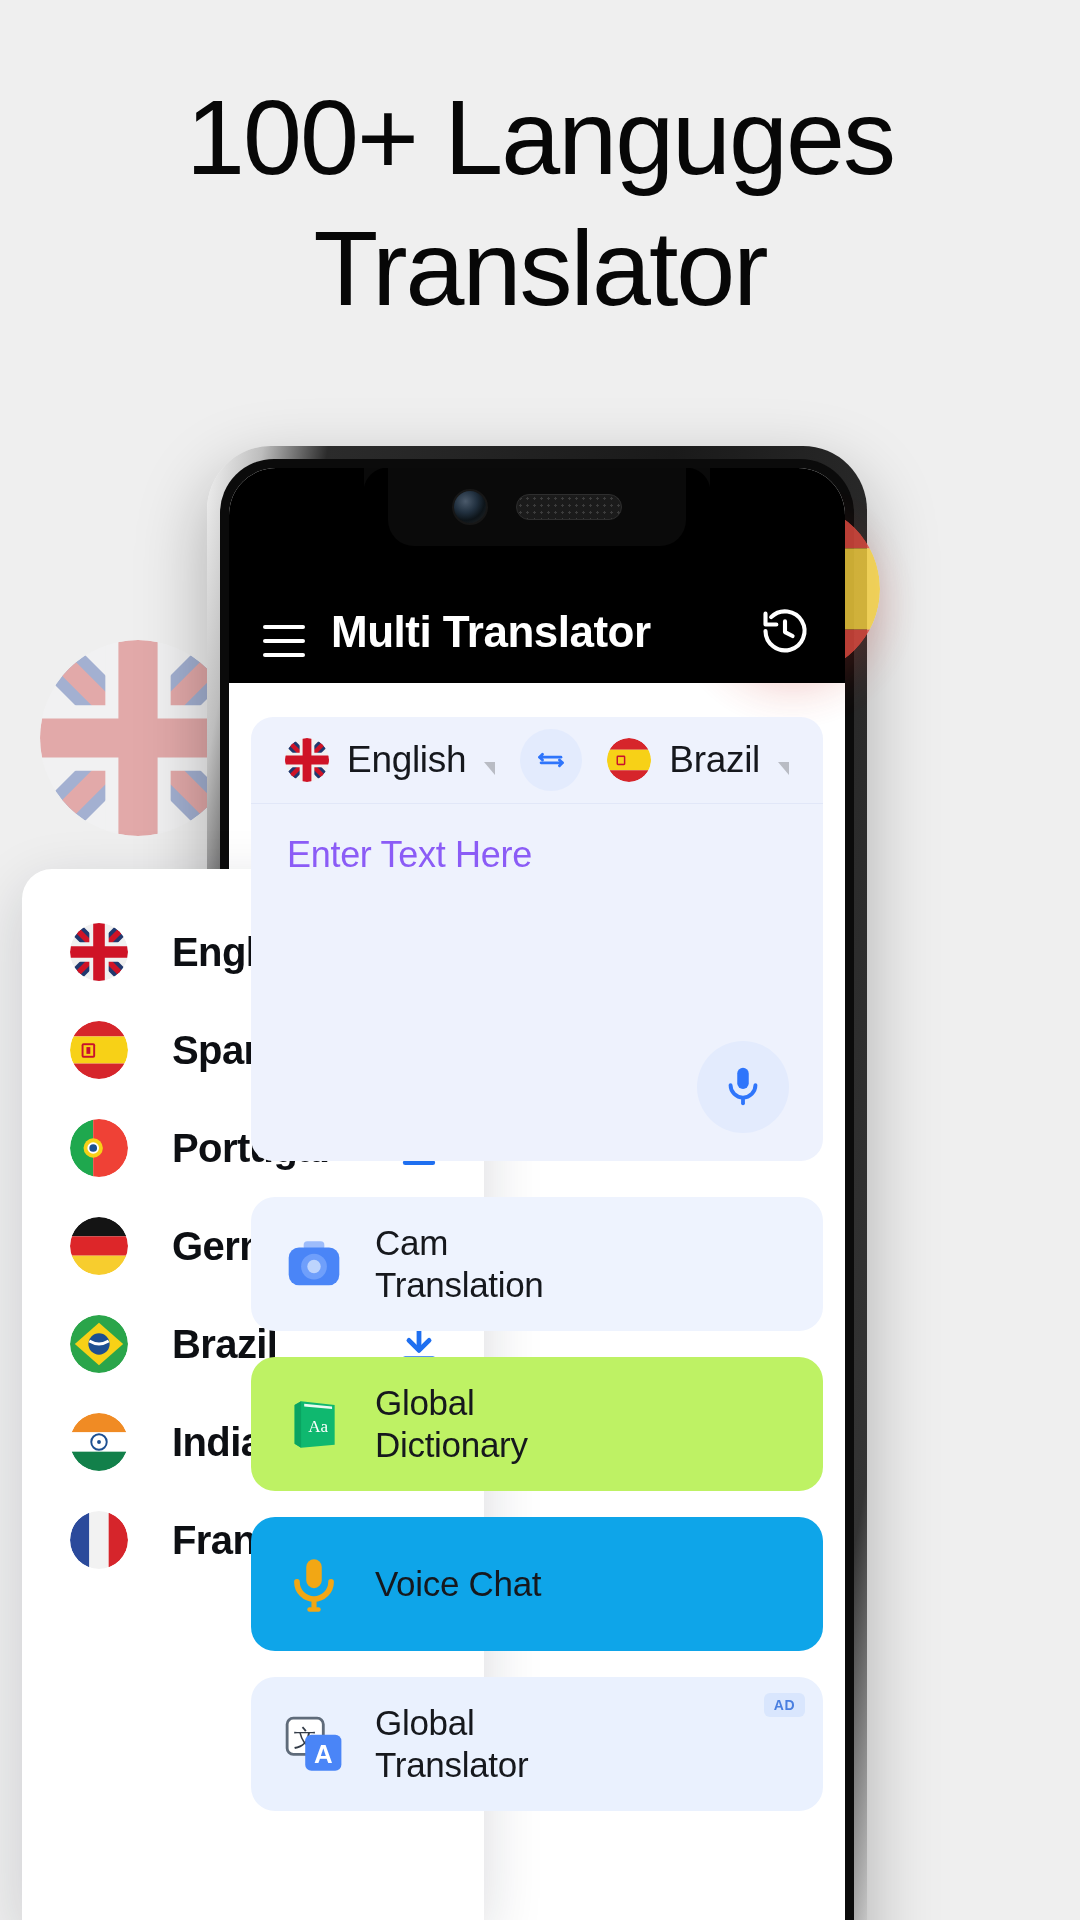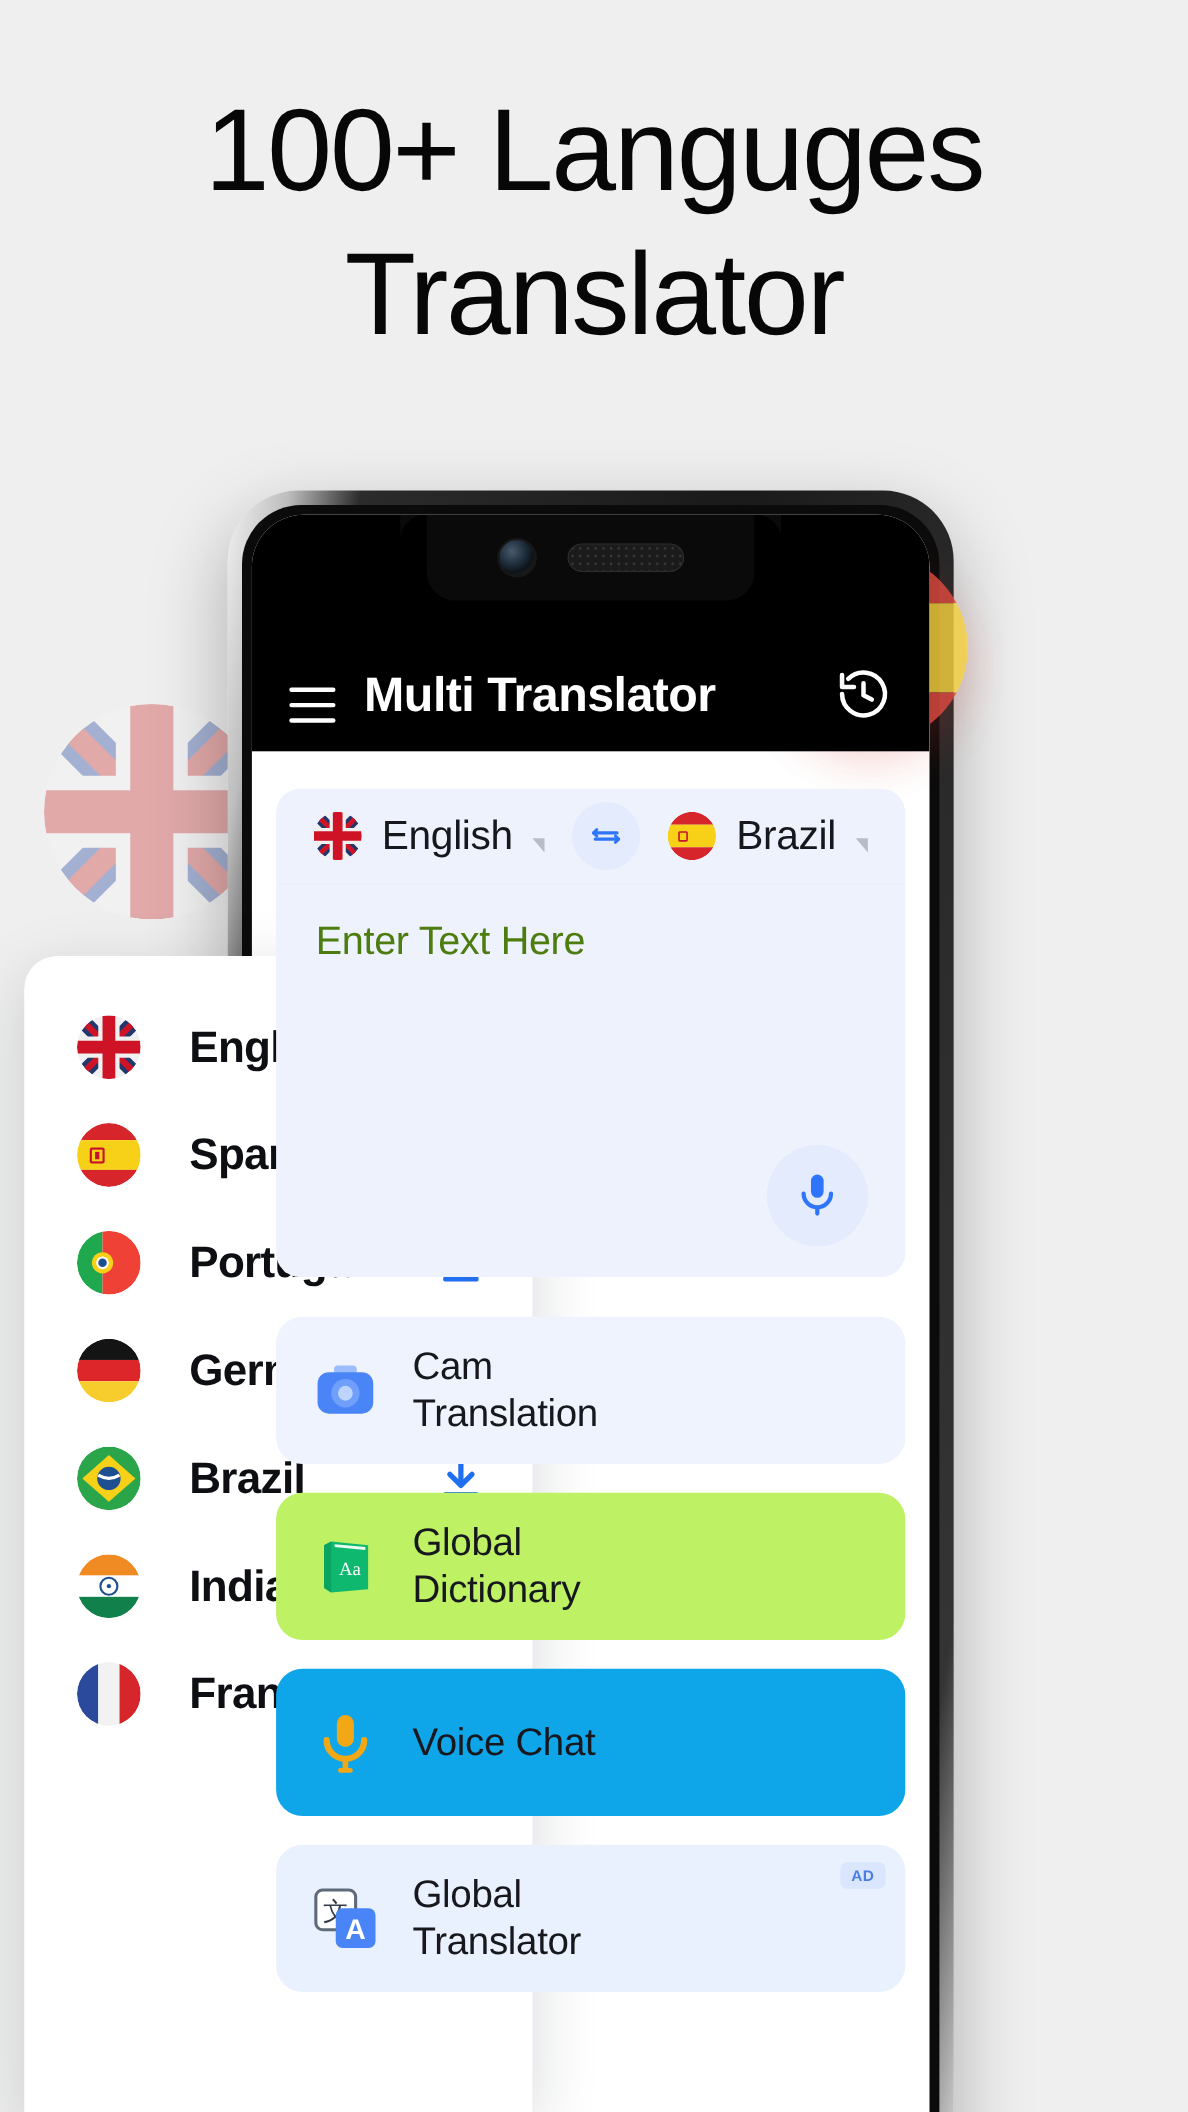--- a/index.html
+++ b/index.html
@@ -115,21 +115,21 @@
   
   .inputarea {
     position:relative; z-index:1;
     margin:0 22px;
     height:358px;
     background:#eef2fd;
     border-top:1px solid #e1e7f8;
     border-radius:0 0 22px 22px;
     padding:30px 36px;
   }
-  .placeholder { font-size:36px; color:#4d7c0f; letter-spacing:-.3px; }
+  .placeholder { font-size:36px; color:#8b5cf6; letter-spacing:-.3px; }
   .mic-btn {
     position:absolute; right:34px; bottom:28px;
     width:92px;height:92px;border-radius:50%;
     background:#e3ebfd;
     display:flex;align-items:center;justify-content:center;
   }
 
   
   .cards { position:relative; z-index:1; margin:36px 22px 0 22px; display:flex; flex-direction:column; gap:26px; }
   .card {

